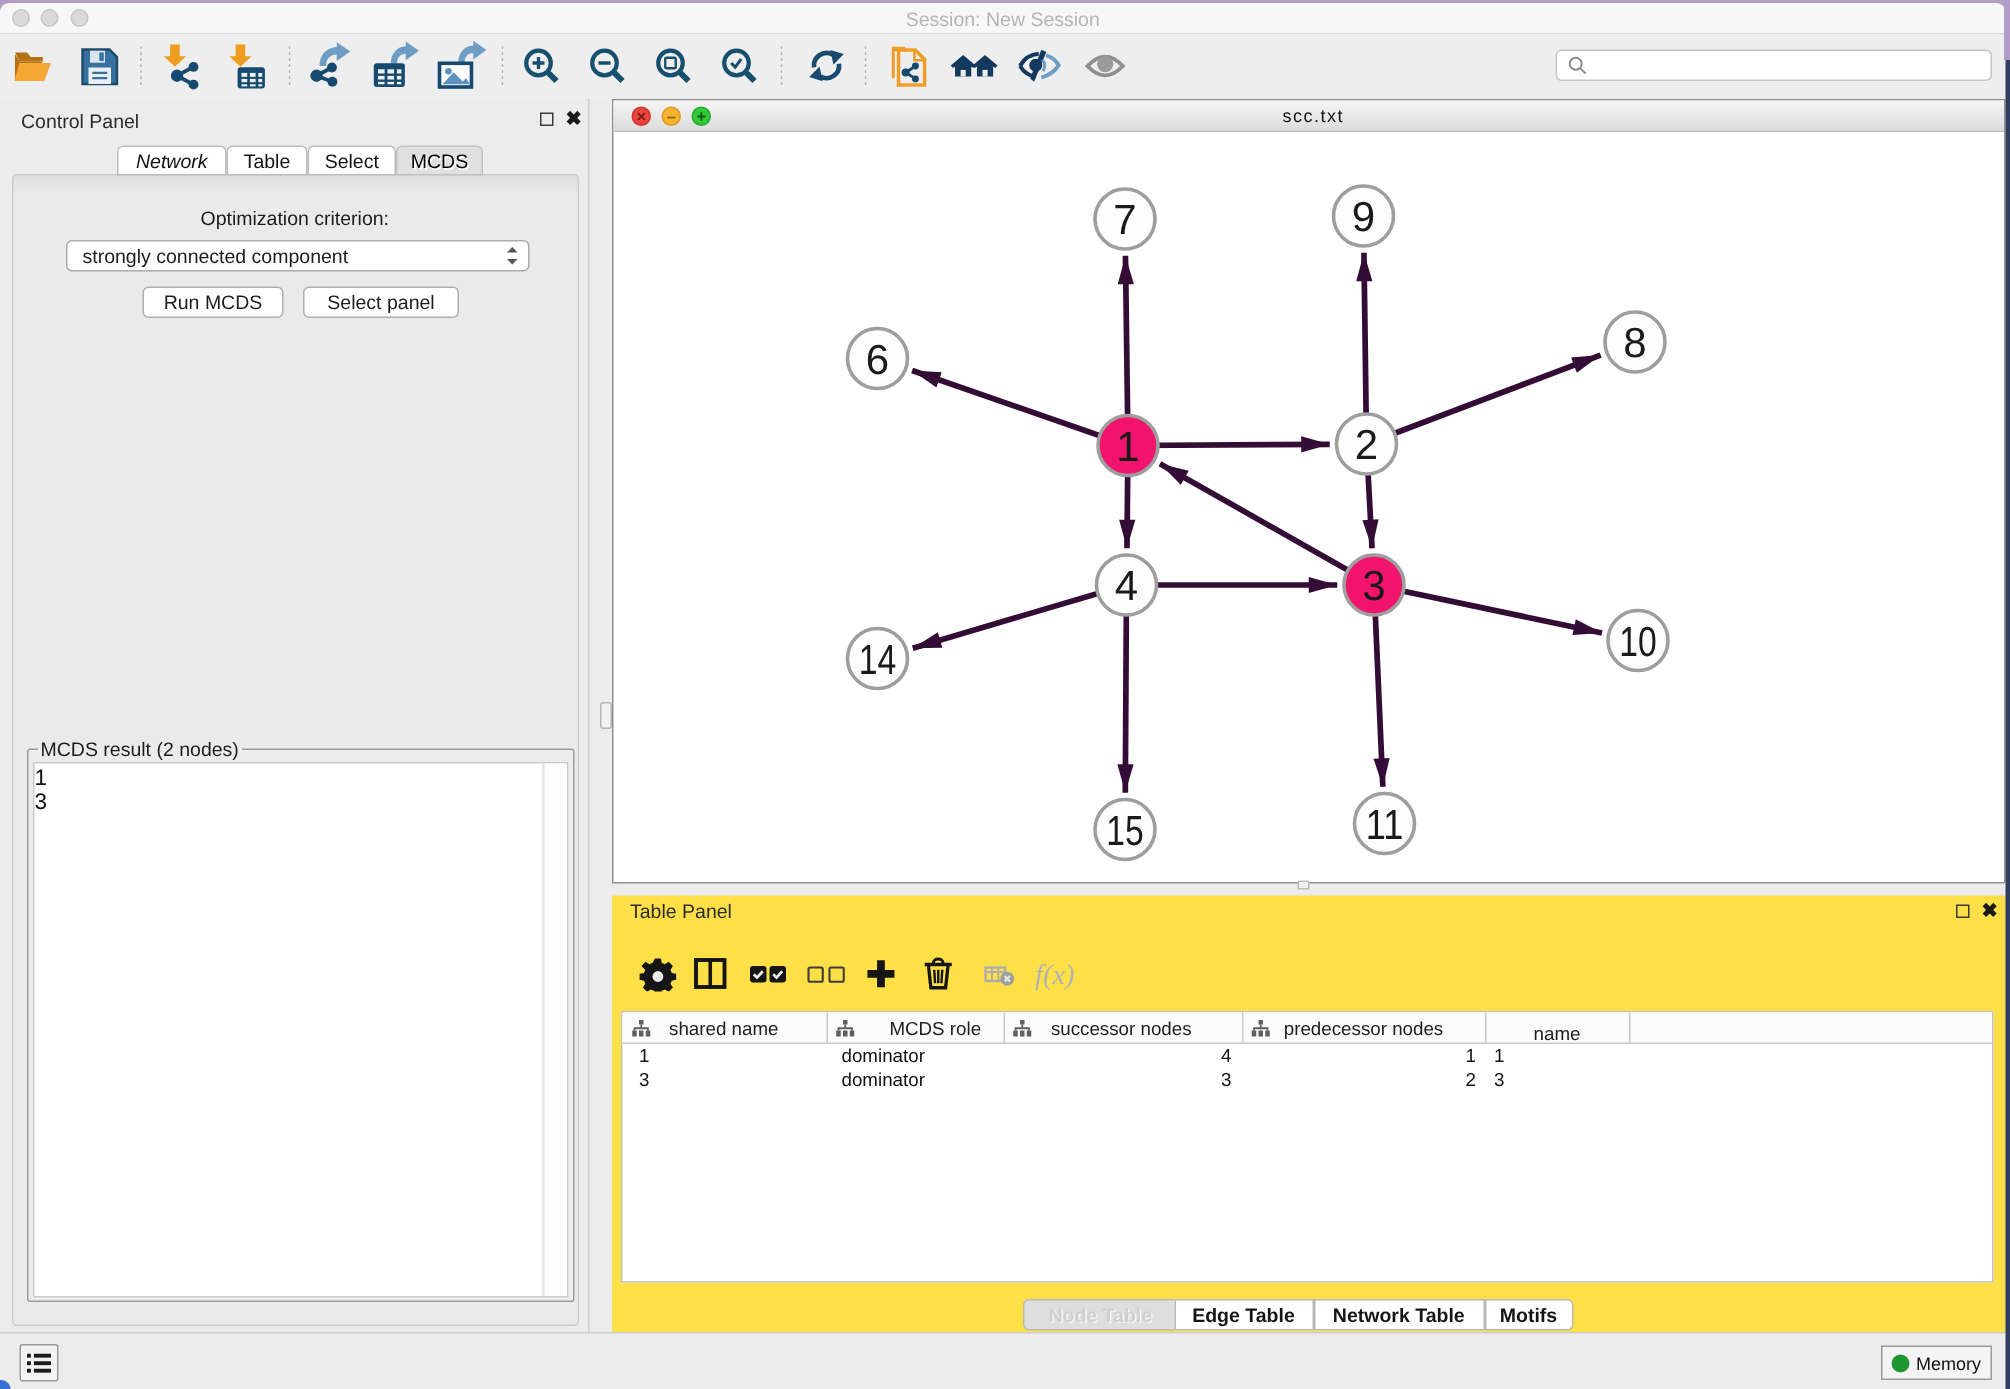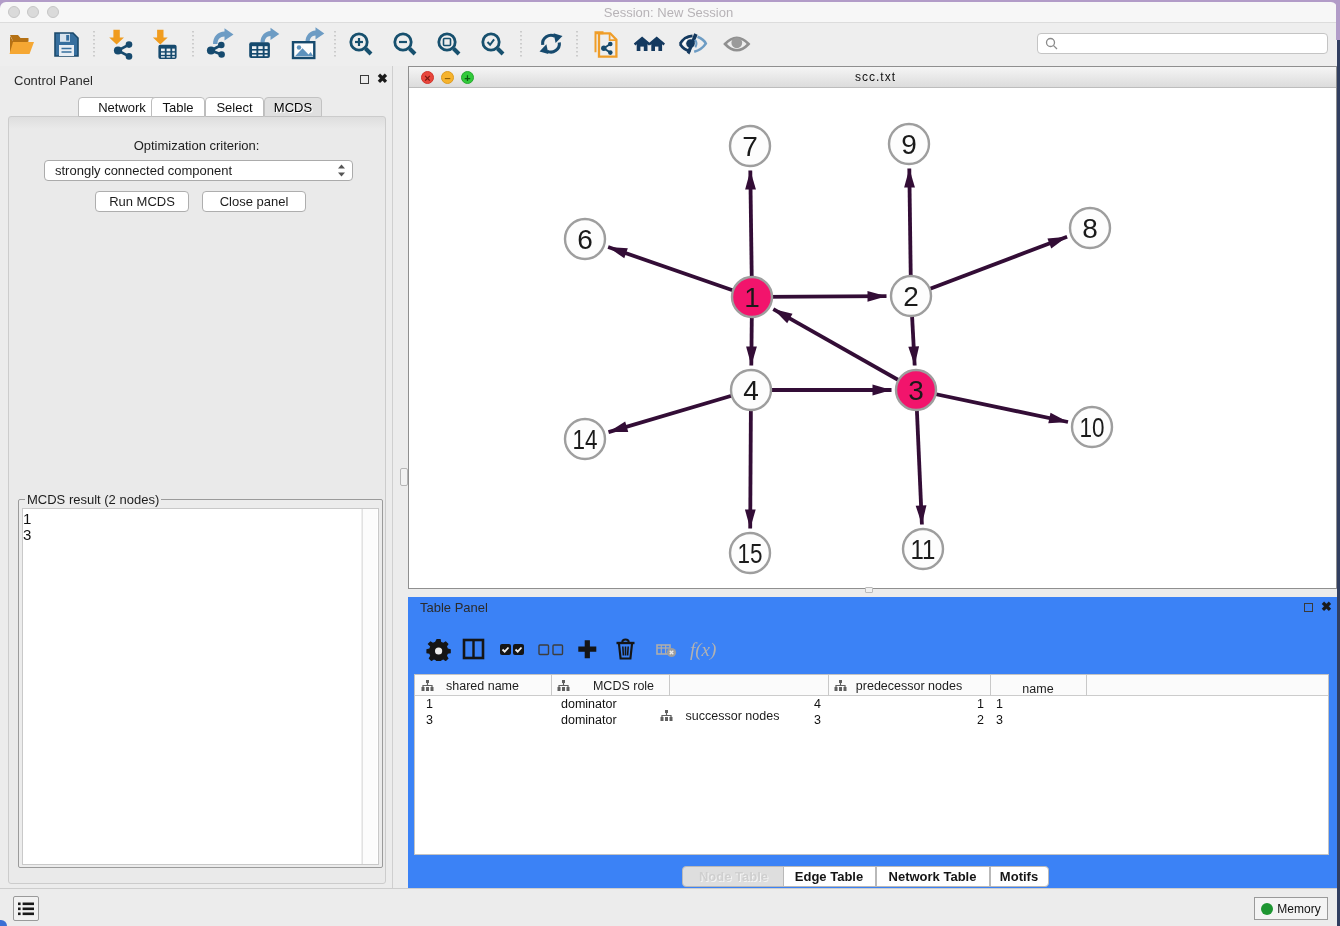--- a/index.html
+++ b/index.html
@@ -35,21 +35,21 @@
   
   #netwin { left:408px; top:66px; width:929px; height:523px; border:1px solid #8f8f8f;
             background:#fff; }
   #nettitle { position:absolute; left:0; top:0; width:927px; height:21px;
               background:linear-gradient(#f5f5f5,#dcdcdc); border-bottom:1px solid #bdbdbd;
               text-align:center; font-size:12px; color:#111; line-height:21px; font-weight:400;
               letter-spacing:1px; text-indent:6px; }
   .tlb { position:absolute; top:3.5px; width:13px; height:13px; border-radius:50%;
          font-size:11px; line-height:13px; text-align:center; font-weight:bold; }
   
-  #tpanel { left:408px; top:597px; width:929px; height:292px; background:#3b82f6; }
+  #tpanel { left:408px; top:597px; width:929px; height:292px; background:#fde047; }
   .hcell { position:absolute; top:0; height:21px; display:flex; align-items:center;
            justify-content:center; font-size:12.5px; color:#1d1d1d; }
   .hico { position:absolute; left:6px; top:4.5px; width:13px; height:12px; }
   .trow { position:absolute; left:0; width:913px; height:16px; font-size:12.5px; color:#111; }
   .trow span { position:absolute; top:1px; }
   .btab { position:absolute; top:269px; height:21px; background:#fff; border:1px solid #b9b9b9;
           font-size:13px; font-weight:600; color:#151515; text-align:center; line-height:20px; }
   .btab.tabsel { background:#dedede; color:#cfcfcf; text-shadow:1px 1px 0 #f5f5f5; }
   
   #statusbar { left:0; top:888px; width:1337px; height:38px; background:#ececec;
@@ -209,34 +209,34 @@
         <circle cx="6.5" cy="6.5" r="4" fill="none" stroke="#8a8a8a" stroke-width="1.3"></circle>
         <line x1="9.6" y1="9.6" x2="13" y2="13" stroke="#8a8a8a" stroke-width="1.3"></line>
       </svg>
     </div>
 </div>
 <div id="cpanel" class="abs">
   <div class="phead">Control Panel</div>
   <div class="pfloat" style="left:360px;"></div>
   <div class="pclose" style="left:377px;">✖</div>
   <div id="cpbody"></div>
-  <div class="tab" style="left:78px; width:88px;">Network</div>
+  <div class="tab" style="left:78px; width:73px;font-style:italic;">Network</div>
   <div class="tab" style="left:151px; width:54px;">Table</div>
   <div class="tab" style="left:205px; width:59px;">Select</div>
   <div class="tab tabsel" style="left:264px; width:58px;">MCDS</div>
   <div class="abs" style="left:0; top:72px; width:393px; text-align:center; font-size:13px; color:#1d1d1d;">Optimization criterion:</div>
   <div class="abs" style="left:44px; top:94px; width:309px; height:21px; background:#fff; border:1px solid #ababab; border-radius:4px;">
     <span style="position:absolute; left:10px; top:2px; font-size:13px; color:#1d1d1d;">strongly connected component</span>
     <svg width="11" height="15" viewBox="0 0 11 15" style="position:absolute; right:5px; top:2px;">
       <path d="M2 5.4 L5.5 1.6 L9 5.4 Z" fill="#555"></path>
       <path d="M2 9.6 L5.5 13.4 L9 9.6 Z" fill="#555"></path>
     </svg>
   </div>
   <div class="abs" style="left:95px; top:125px; width:94px; height:21px; background:#fff; border:1px solid #aeaeae; border-radius:4px; text-align:center; font-size:13px; color:#1d1d1d; line-height:19px;">Run MCDS</div>
-  <div class="abs" style="left:202px; top:125px; width:104px; height:21px; background:#fff; border:1px solid #aeaeae; border-radius:4px; text-align:center; font-size:13px; color:#1d1d1d; line-height:19px;">Close panel</div>
+  <div class="abs" style="left:202px; top:125px; width:104px; height:21px; background:#fff; border:1px solid #aeaeae; border-radius:4px; text-align:center; font-size:13px; color:#1d1d1d; line-height:19px;">Select panel</div>
   <fieldset class="abs" style="left:18px; top:426px; width:365px; height:376px; border:1px solid #9b9b9b; border-radius:2px; background:#ececec;">
     <legend style="font-size:13px; color:#1d1d1d; margin-left:6px; padding:0 2px;">MCDS result (2 nodes)</legend>
     <div style="position:absolute; left:3px; top:1px; width:357px; height:357px; background:#fff; border:1px solid #c9c9c9;">
       <div style="font-size:15px; color:#111; padding:2px 0 0 0; line-height:16px;">1<br>3</div>
       <div style="position:absolute; right:1px; top:0; width:15px; height:355px; background:#fcfcfc; border-left:1px solid #e2e2e2;"></div>
       <div style="position:absolute; right:16px; top:0; width:1px; height:355px; background:#eeeeee;"></div>
     </div>
   </fieldset>
 </div>
 <div id="netwin" class="abs">
@@ -363,21 +363,21 @@
         </svg>
         <span>shared name</span>
       </div>
     <div class="hcell" style="left:136px; width:118px;padding-left:27px;">
         <svg class="hico" viewBox="0 0 13 12">
           <path d="M5 0 h3 v3 H5 Z M0.5 7 h3 v4 h-3 Z M5 7 h3 v4 H5 Z M9.5 7 h3 v4 h-3 Z" fill="#5f5f5f"></path>
           <path d="M6.5 3 v2.5 M2 7 V5.5 h9 V7" fill="none" stroke="#5f5f5f" stroke-width="1.2"></path>
         </svg>
         <span>MCDS role</span>
       </div>
-    <div class="hcell" style="left:239px; width:157px;margin-top:30px;">
+    <div class="hcell" style="left:254px; width:157px;">
         <svg class="hico" viewBox="0 0 13 12">
           <path d="M5 0 h3 v3 H5 Z M0.5 7 h3 v4 h-3 Z M5 7 h3 v4 H5 Z M9.5 7 h3 v4 h-3 Z" fill="#5f5f5f"></path>
           <path d="M6.5 3 v2.5 M2 7 V5.5 h9 V7" fill="none" stroke="#5f5f5f" stroke-width="1.2"></path>
         </svg>
         <span>successor nodes</span>
       </div>
     <div class="hcell" style="left:413px; width:162px;">
         <svg class="hico" viewBox="0 0 13 12">
           <path d="M5 0 h3 v3 H5 Z M0.5 7 h3 v4 h-3 Z M5 7 h3 v4 H5 Z M9.5 7 h3 v4 h-3 Z" fill="#5f5f5f"></path>
           <path d="M6.5 3 v2.5 M2 7 V5.5 h9 V7" fill="none" stroke="#5f5f5f" stroke-width="1.2"></path>

